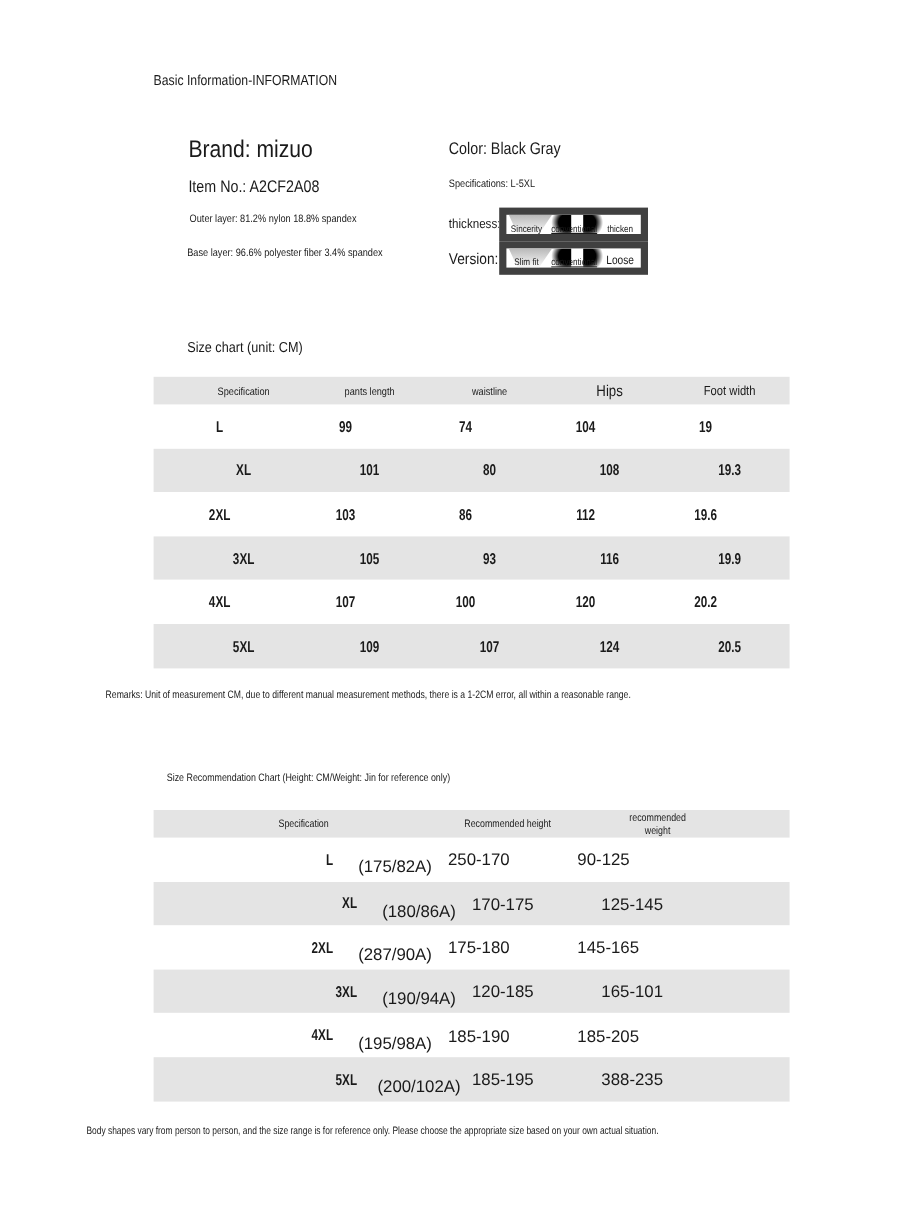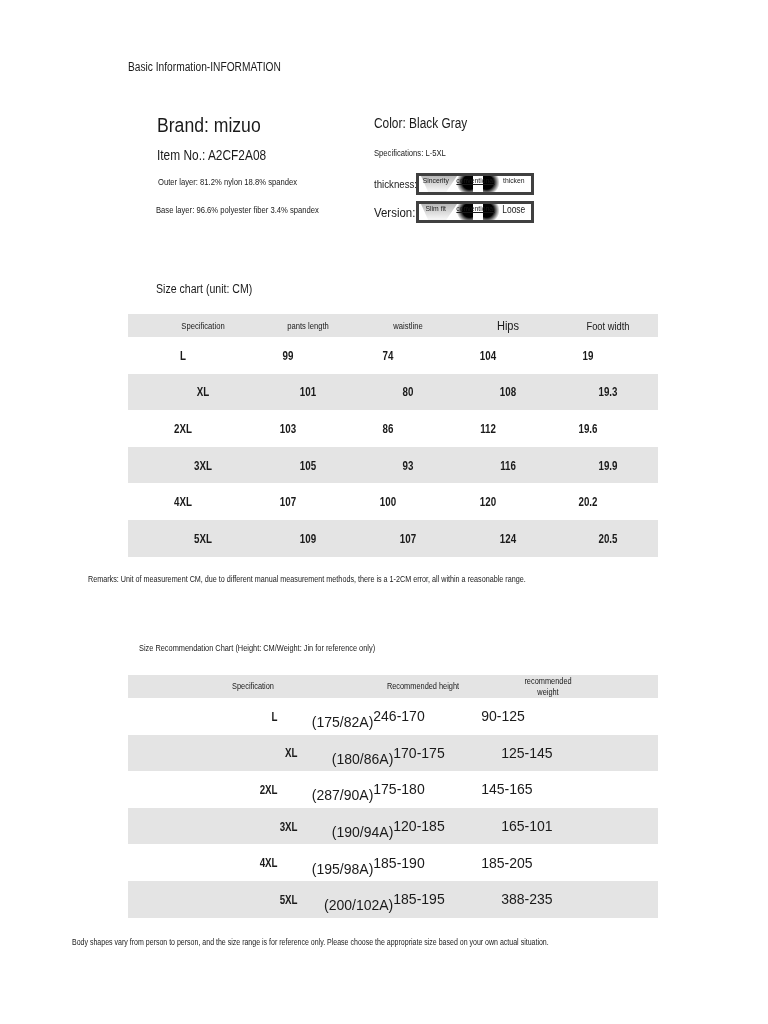--- a/index.html
+++ b/index.html
@@ -15,21 +15,21 @@
   #base-layer { left: 156px; top: 205px; font-size: 9px; transform: scaleX(0.85); transform-origin: left top; white-space: nowrap; }
 
   #color { left: 374px; top: 115px; font-size: 14px; transform: scaleX(0.85); transform-origin: left top; white-space: nowrap; }
   #specs { left: 374px; top: 148px; font-size: 9px; transform: scaleX(0.85); transform-origin: left top; white-space: nowrap; }
 
   .attr-row { left: 374px; display: flex; align-items: center; white-space: nowrap; }
   #thickness-row { top: 173px; }
   #version-row { top: 201px; }
   .attr-label { font-size: 11px; transform: scaleX(0.88); transform-origin: left center; display: inline-block; width: 42px; }
   #version-row .attr-label { font-size: 13px; }
-  .scale-box { position: relative; width: 112px; height: 16px; border: 3px solid #404040; background: #fff; display: flex; align-items: flex-start; overflow: hidden; }
+  .scale-box { position: relative; width: 112px; height: 16px; border: 6px solid #404040; background: #fff; display: flex; align-items: flex-end; overflow: hidden; }
   .scale-box .seg { flex: 1; text-align: center; font-size: 8px; position: relative; z-index: 2; transform: scaleX(0.85); white-space: nowrap; }
   .scale-box .seg.sel { text-decoration: underline; }
   .scale-box .shade { position: absolute; top: 0; bottom: 0; z-index: 1; }
   .shade.left { left: 2px; width: 36px; background: linear-gradient(180deg, #b8b8b8 0%, #f4f4f4 90%); clip-path: polygon(0 0, 100% 0, 70% 100%, 20% 100%); }
   .shade.mid-l { left: 36px; width: 18px; background: radial-gradient(circle at 80% 40%, #000 0%, #000 40%, rgba(0,0,0,0) 75%); }
   .shade.mid-r { left: 64px; width: 18px; background: radial-gradient(circle at 20% 40%, #000 0%, #000 40%, rgba(0,0,0,0) 75%); }
 
   #size-chart-title { left: 156px; top: 282px; font-size: 12px; transform: scaleX(0.88); transform-origin: left top; white-space: nowrap; }
 
   .table { position: absolute; left: 128px; width: 510px; }
@@ -47,21 +47,21 @@
   #size-table .c1 { width: 110px; } #size-table .c2 { width: 100px; } #size-table .c3 { width: 100px; } #size-table .c4 { width: 100px; } #size-table .c5 { width: 100px; }
 
   #remarks { left: 88px; top: 574px; font-size: 9px; transform: scaleX(0.8); transform-origin: left top; white-space: nowrap; }
 
   #rec-title { left: 139px; top: 643px; font-size: 9px; transform: scaleX(0.82); transform-origin: left top; white-space: nowrap; }
   #rec-table .header { height: 23px; }
   #rec-table .header .cell { font-size: 9px; transform: scaleX(0.82); line-height: 11px; }
   #rec-table .body-row { height: 36.6px; }
   #rec-table .body-row .cell { font-size: 14px; }
   #rec-table .r-spec { width: 150px; text-align: right; font-weight: bold; font-size: 13px !important; transform: scaleX(0.75); transform-origin: right center; padding-right: 10px; }
-  #rec-table .r-code { width: 90px; text-align: right; margin-top: 12px; }
+  #rec-table .r-code { width: 90px; text-align: center; margin-top: 12px; }
   #rec-table .r-height { width: 110px; text-align: left; }
   #rec-table .r-weight { width: 160px; text-align: left; padding-left: 0; }
   #rec-table .h-spec { width: 210px; text-align: center; }
   #rec-table .h-height { width: 130px; text-align: center; }
   #rec-table .h-weight { width: 120px; text-align: center; }
 
   #disclaimer { left: 72px; top: 937px; font-size: 9px; transform: scaleX(0.78); transform-origin: left top; white-space: nowrap; }
 </style>
 </head>
 <body>
@@ -163,21 +163,21 @@
 <div id="rec-table" class="table">
   <div class="trow shaded header">
     <div class="cell h-spec">Specification</div>
     <div class="cell h-height">Recommended height</div>
     <div class="cell h-weight" style="white-space:normal;width:70px;margin-left:25px">recommended weight</div>
   </div>
   <div id="rec-body">
       <div class="trow body-row">
         <div class="cell r-spec">L</div>
         <div class="cell r-code">(175/82A)</div>
-        <div class="cell r-height">246-170</div>
+        <div class="cell r-height">250-170</div>
         <div class="cell r-weight">90-125</div>
       </div>
       <div class="trow body-row shaded">
         <div class="cell r-spec">XL</div>
         <div class="cell r-code">(180/86A)</div>
         <div class="cell r-height">170-175</div>
         <div class="cell r-weight">125-145</div>
       </div>
       <div class="trow body-row">
         <div class="cell r-spec">2XL</div>

